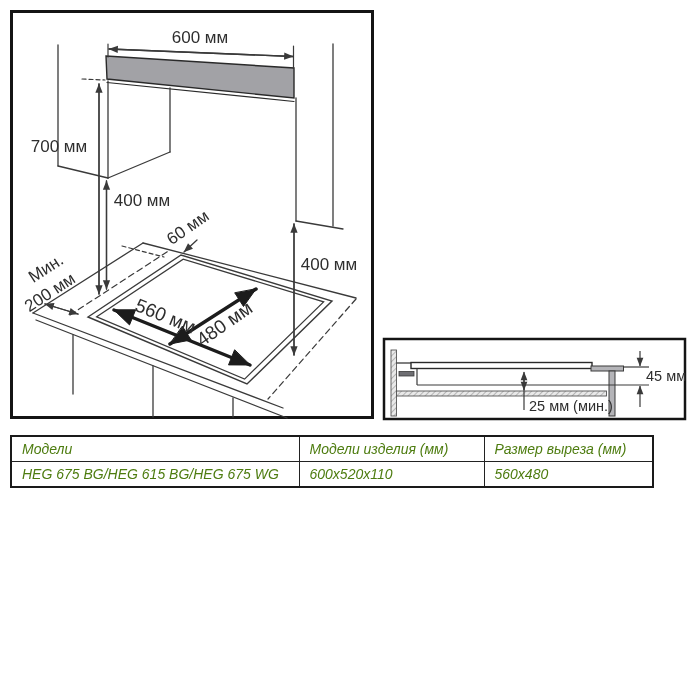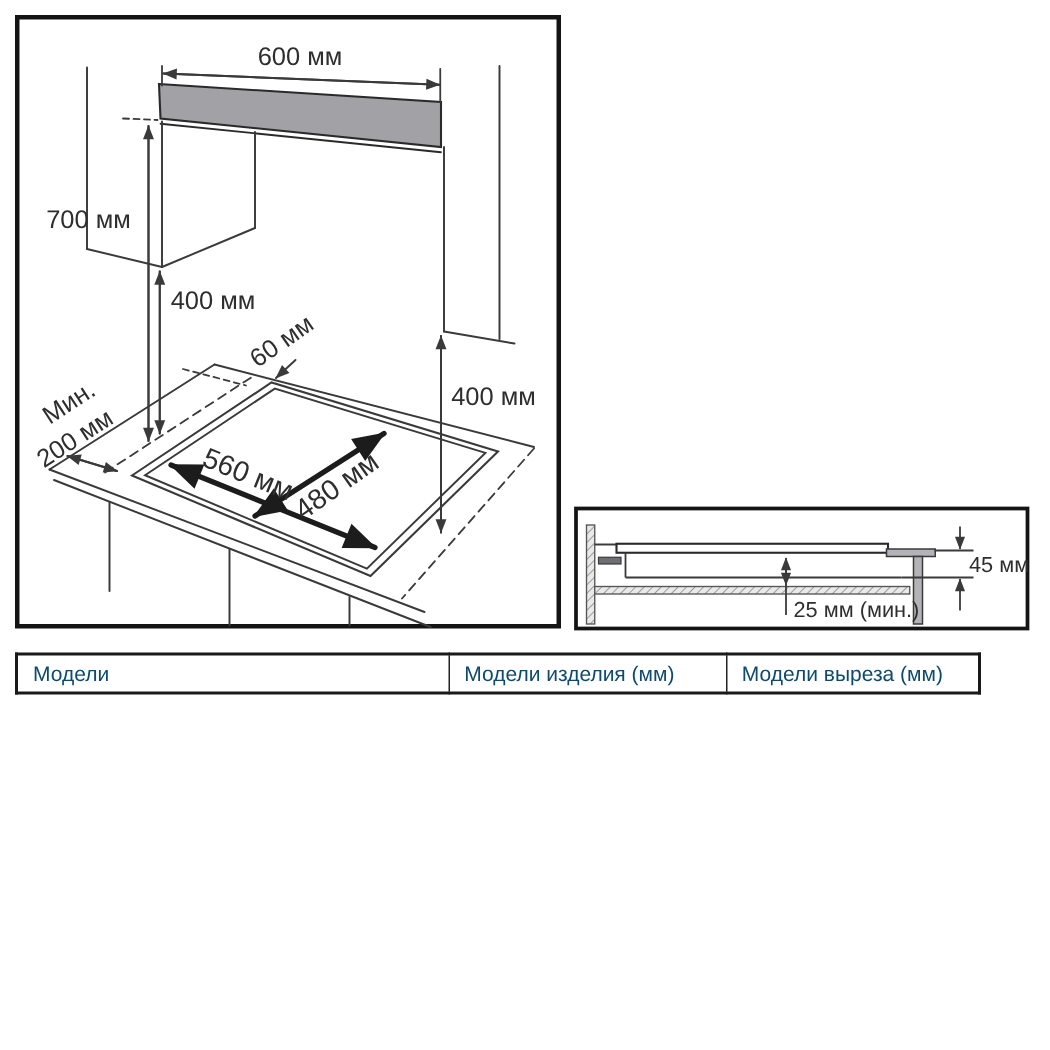--- a/index.html
+++ b/index.html
@@ -4,21 +4,21 @@
 <style>
   html,body{margin:0;padding:0;background:#ffffff;}
   body{width:700px;height:700px;position:relative;font-family:"Liberation Sans","DejaVu Sans",sans-serif;color:#2e2e2e;}
   #stage{position:absolute;left:0;top:0;width:700px;height:700px;}
   svg{position:absolute;left:0;top:0;}
   svg text{font-family:"Liberation Sans","DejaVu Sans",sans-serif;fill:#2e2e2e;}
   .dim-label{font-size:17px;}
   .dim-label-big{font-size:19px;}
   .dim-label-small{font-size:14.5px;}
   table.spec{position:absolute;left:10px;top:435px;width:642px;border-collapse:collapse;table-layout:fixed;
-    font-size:14px;color:#0c4a6e;background:#fff;}
+    font-size:14px;color:#4d7c0f;background:#fff;font-style:italic;}
   table.spec td{border:1.5px solid #222;padding:2px 4px 2px 10px;height:20px;white-space:nowrap;overflow:hidden;}
   table.spec{border:2px solid #1a1a1a;}
   col.c1{width:288px;} col.c2{width:185px;} col.c3{width:169px;}
 </style>
 </head>
 <body>
 
 <div id="stage">
 
 <svg width="700" height="430" viewBox="0 0 700 430">
@@ -156,18 +156,23 @@
 <table class="spec">
   <colgroup>
         <col class="c1">
         <col class="c2">
         <col class="c3">
       </colgroup>
   <tbody>
     <tr>
       <td>Модели</td>
       <td>Модели изделия (мм)</td>
-      <td>Модели выреза (мм)</td>
+      <td>Размер выреза (мм)</td>
+    </tr>
+    <tr>
+      <td>HEG 675 BG/HEG 615 BG/HEG 675 WG</td>
+      <td>600x520x110</td>
+      <td>560x480</td>
     </tr>
   </tbody>
 </table>
 
 </div>
 
 </body></html>

